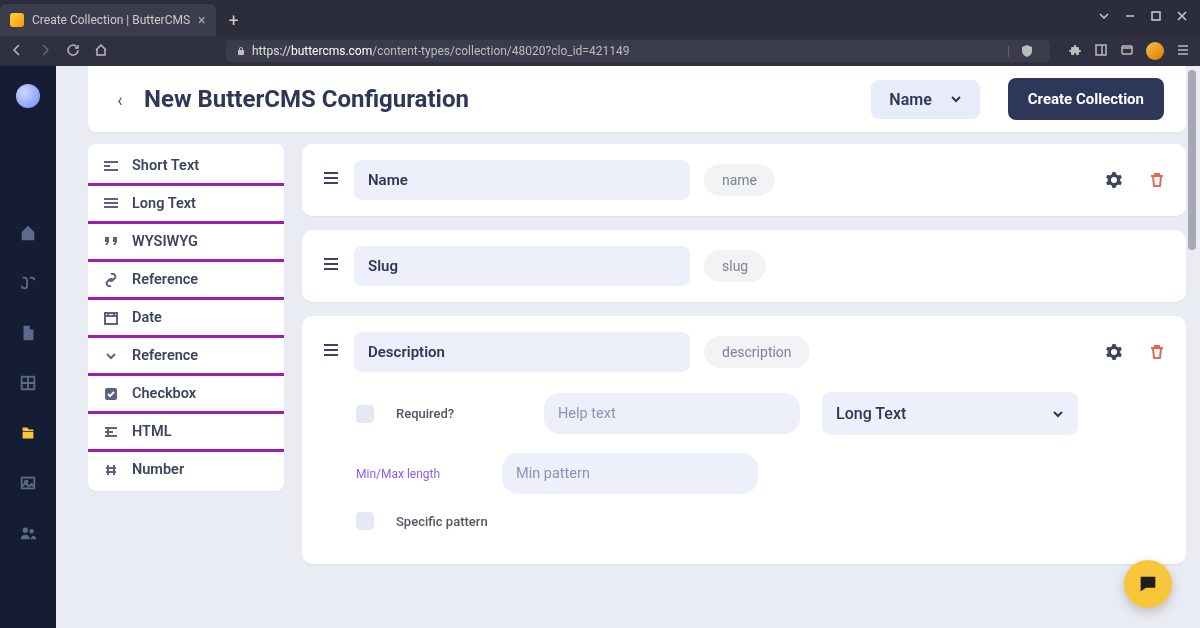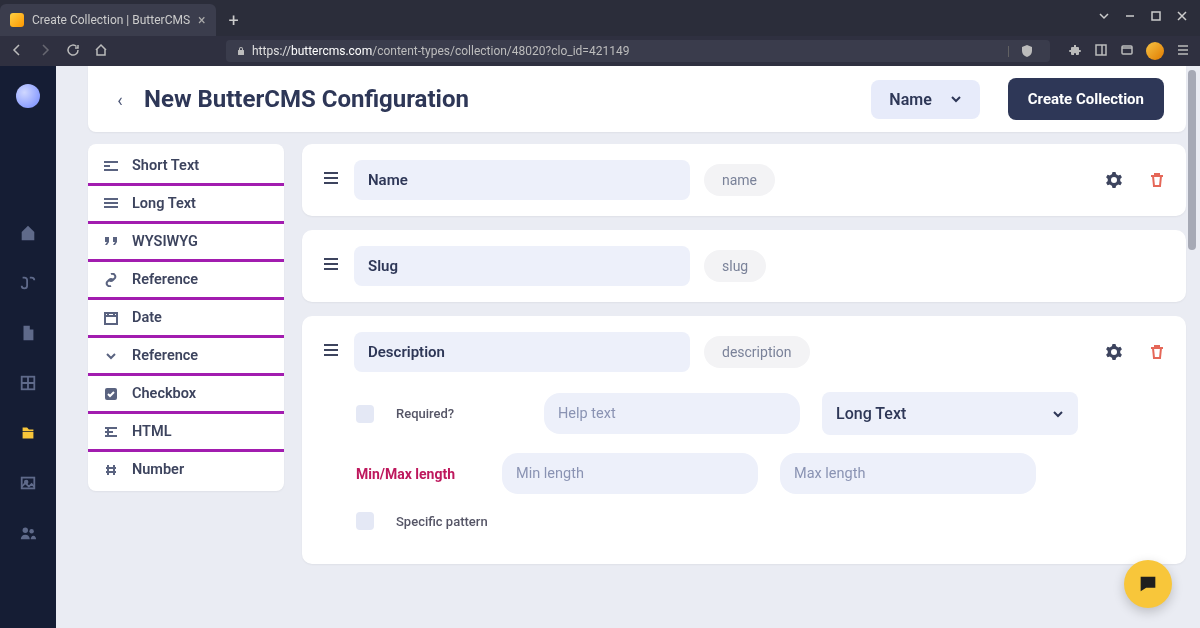--- a/index.html
+++ b/index.html
@@ -53,21 +53,21 @@
 .fname { flex:0 0 336px; background:#edf0fa; border-radius:8px; padding:11px 14px; color:#2e3757; font-weight:600; font-size:15px;}
 .fslug { background:#f3f3f5; border-radius:18px; padding:8px 18px; color:#7a8299; font-size:14px;}
 .row1 .sp { flex:1;}
 .gear { width:20px; height:20px; color:#3d445e; cursor:pointer;}
 .trash { width:18px; height:18px; color:#e56758; cursor:pointer; margin-left:10px;}
 
 .detail { margin-top:20px; padding:0 34px;}
 .drow { display:flex; align-items:center; gap:22px; margin-bottom:18px;}
 .chk { width:18px; height:18px; border-radius:4px; background:#e4e8f5; cursor:pointer;}
 .lbl { color:#556; font-size:13px; font-weight:500; min-width:80px;}
-.lbl2 { color:#be185d; font-size:14px; font-weight:700; width:124px;}
+.lbl2 { color:#8b5cf6; font-size:12px; font-weight:400; width:124px;}
 .tinput { flex:1; max-width:256px; background:#edf0fa; border-radius:16px; padding:12px 14px; color:#8a93b3; font-size:14.5px;}
 .sel { width:256px; background:#edf0fa; border-radius:8px; padding:12px 14px; color:#2e3757; font-weight:500; display:flex; align-items:center; justify-content:space-between; cursor:pointer;}
 .sel svg { width:12px;}
 
 .chat-fab { position:absolute; right:28px; bottom:20px; width:48px; height:48px; border-radius:50%; background:#f8c63a; display:flex; align-items:center; justify-content:center; cursor:pointer; box-shadow:0 4px 12px rgba(0,0,0,.2);}
 .chat-fab svg { width:22px; height:22px; color:#1e1e1e;}
 
 .scrollbar { position:absolute; right:2px; top:0; width:10px; height:100%; background:transparent;}
 .scrollbar .thumb { position:absolute; top:4px; width:8px; height:180px; background:#a6a9b5; border-radius:4px;}
 </style>
@@ -329,22 +329,21 @@
               <div class="tinput">Help text</div>
               <div class="sel">
                 <span>Long Text</span>
                 <svg viewBox="0 0 12 12" fill="none" stroke="currentColor" stroke-width="2">
                     <path d="M2 4l4 4 4-4"></path>
                   </svg>
               </div>
             </div>
             <div class="drow">
               <span class="lbl2">Min/Max length</span>
-              <div class="tinput">Min length</div>
-              <div class="tinput" style="max-width:256px">Max length</div>
+              <div class="tinput">Min pattern</div>
             </div>
             <div class="drow">
               <div class="chk"></div>
               <span class="lbl" style="min-width:140px">Specific pattern</span>
             </div>
           </div>
         </div>
       </div>
     </div>
 

